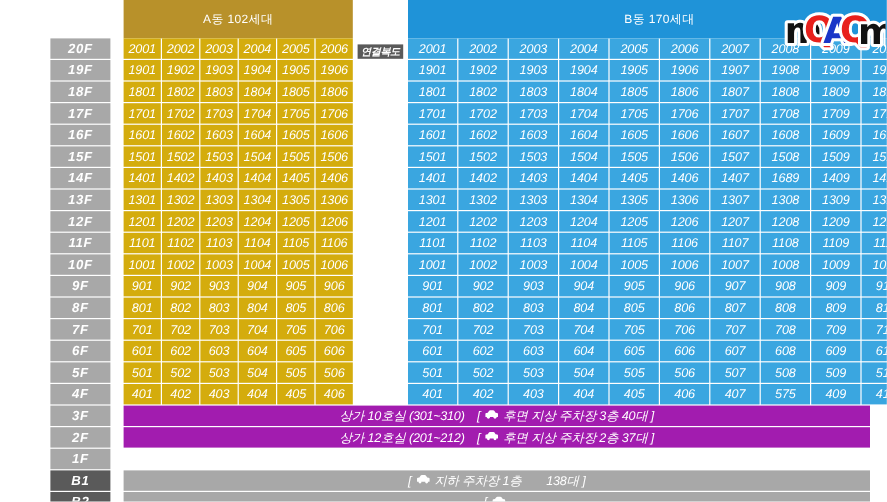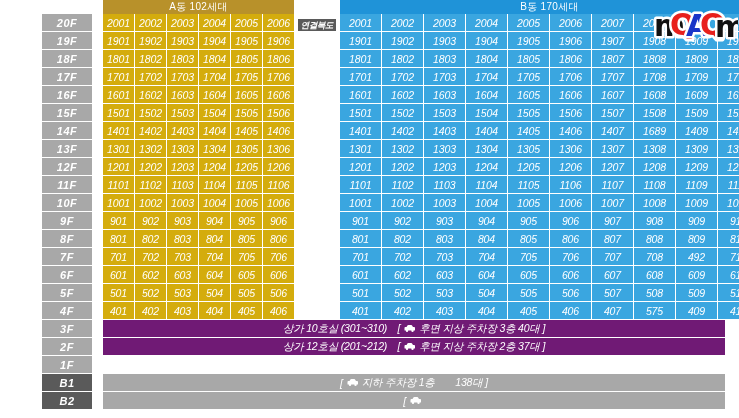--- a/index.html
+++ b/index.html
@@ -19,21 +19,21 @@
     position: relative;
     width: 739px;
     height: 418px;
     background: #ffffff;
     box-sizing: border-box;
   }
 
   
   .hdr-row {
     display: flex;
-    height: 14px;
+    height: 32px;
     align-items: stretch;
   }
   .floor-row {
     display: flex;
     height: 17px;
     align-items: stretch;
     margin-bottom: 1px;
     font-style: italic;
   }
   .spacer-col {
@@ -149,21 +149,21 @@
     display: flex;
     align-items: center;
     justify-content: center;
     color: #ffffff;
     font-size: 10.5px;
     letter-spacing: -0.2px;
     margin-right: 14px;
     box-sizing: border-box;
     white-space: nowrap;
   }
-  .wide-bar.retail { background: #701a75; }
+  .wide-bar.retail { background: #a21caf; }
   .wide-bar.under  { background: #a8a8a8; }
 
   .car-icon {
     display: inline-block;
     vertical-align: -2px;
     margin: 0 3px;
   }
 
   
   #watermark {
@@ -540,21 +540,21 @@
         <div class="corridor-gap"></div>
         <div class="b-block">
           <div class="cell-b">701</div>
           <div class="cell-b">702</div>
           <div class="cell-b">703</div>
           <div class="cell-b">704</div>
           <div class="cell-b">705</div>
           <div class="cell-b">706</div>
           <div class="cell-b">707</div>
           <div class="cell-b">708</div>
-          <div class="cell-b">492</div>
+          <div class="cell-b">709</div>
           <div class="cell-b">710</div>
         </div>
       </div>
       <div class="floor-row">
         <div class="spacer-col"></div>
         <div class="floor-label">6F</div>
         <div class="a-block">
           <div class="cell-a">601</div>
           <div class="cell-a">602</div>
           <div class="cell-a">603</div>

